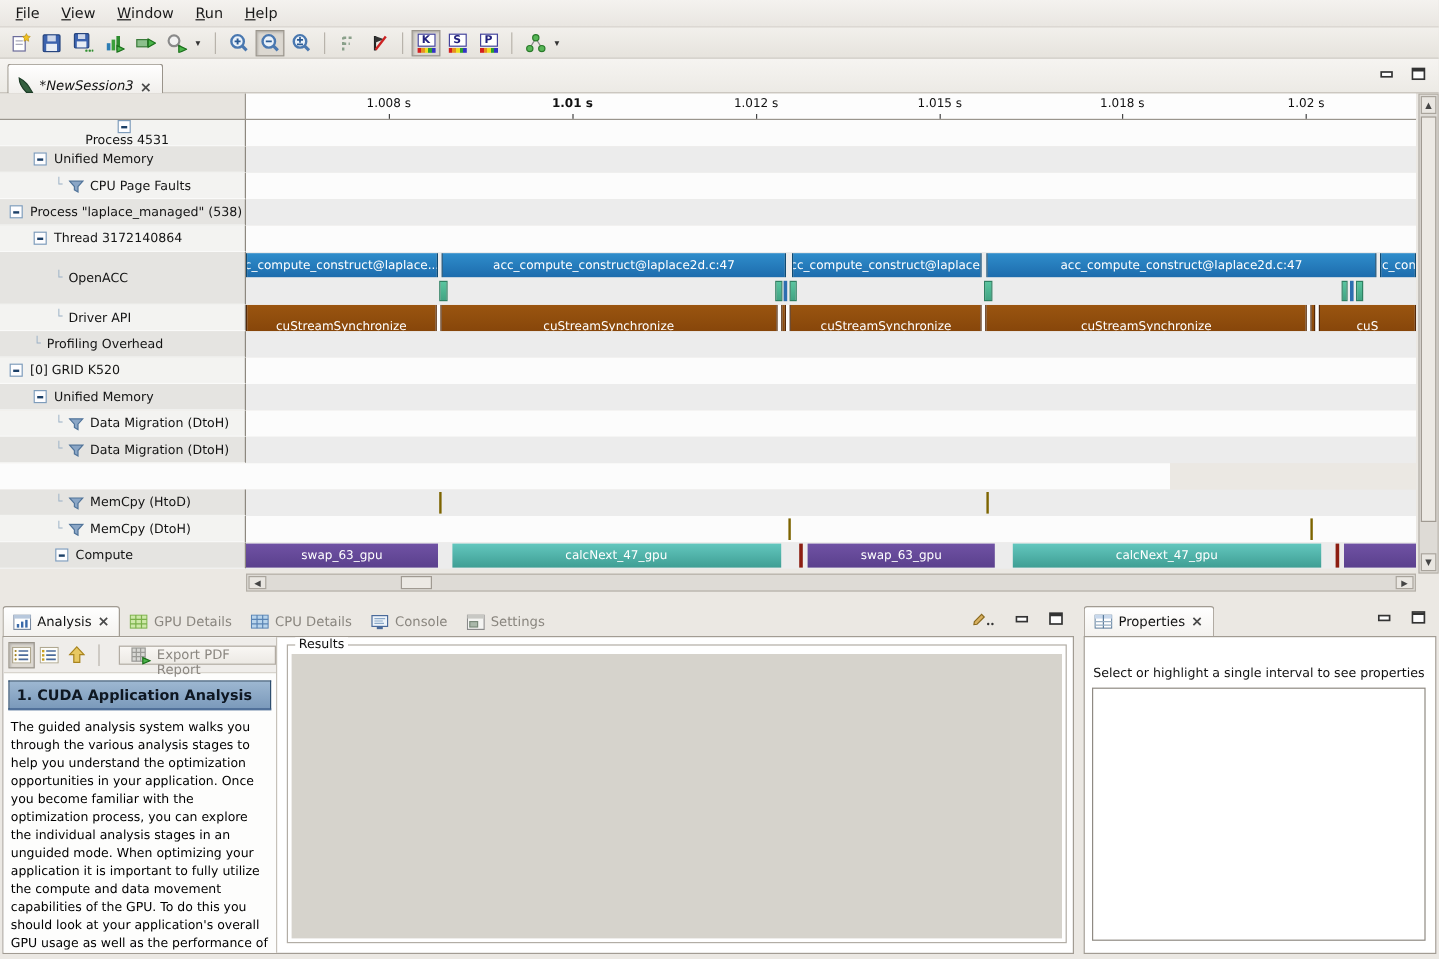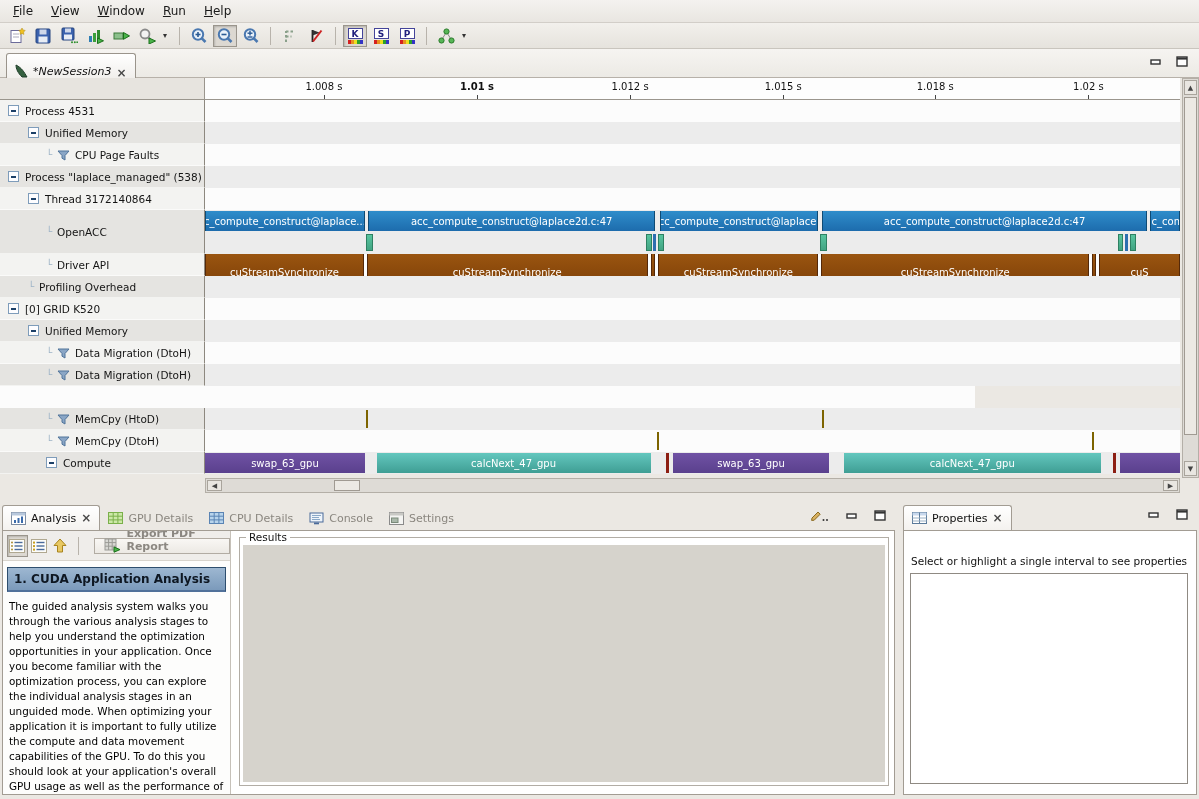--- a/index.html
+++ b/index.html
@@ -92,22 +92,22 @@
   .ptab.active { background:linear-gradient(#ffffff,#f4f2ef); border:1px solid #a29c93; border-bottom:1px solid #f4f2ef;
      border-radius:3px 3px 0 0; color:#111;margin-top:24px; }
   .pcontent { position:absolute; left:0; top:33px; right:0; bottom:2px; background:#ffffff; border:1px solid #a29c93; }
   .panelbtns { position:absolute; right:8px; top:12px; display:flex; gap:16px; align-items:center; }
 
   
   #an-left { position:absolute; left:0; top:0; width:228px; bottom:0; border-right:1px solid #c6c1b9; overflow:hidden; background:#fdfdfc; }
   #an-toolbar { height:30px; background:#efedea; border-bottom:1px solid #d8d4cd; display:flex; align-items:center; padding-left:4px; }
   .an-tbtn { width:24px; height:22px; display:flex; align-items:center; justify-content:center; border:1px solid transparent; margin-right:1px; }
   .an-tbtn.pressed { background:#ddd9d2; border:1px solid #9a958c; box-shadow:inset 1px 1px 2px rgba(0,0,0,.18); }
-  #export-btn { height:16px; margin-left:10px; display:flex; align-items:flex-end; gap:5px; padding:0 9px;
-     border:1px solid #b2aca3; background:linear-gradient(#f9f7f4,#ecE9e4); font-size:11px; color:#8b8781;font-weight:bold; }
+  #export-btn { height:16px; margin-left:10px; display:flex; align-items:flex-start; gap:5px; padding:0 9px;
+     border:1px solid #b2aca3; background:linear-gradient(#f9f7f4,#ecE9e4); font-size:11px; color:#8b8781; }
   #an-head { margin:6px 4px 0 4px; padding:4px 6px; font-size:12px; font-weight:bold; color:#0e1722;
      background:linear-gradient(#9db7d1,#7b9abb); border:1px solid #2e4e6e; border-bottom:2px solid #51719a; }
   #an-body { padding:7px 6px 6px 6px; font-size:10.4px; line-height:15px; color:#000; }
 
   
   #results { position:absolute; left:236px; top:6px; right:5px; bottom:8px; border:1px solid #b2ada5; }
   #results-label { position:absolute; left:6px; top:-7px; background:#ffffff; padding:0 3px; font-size:10.5px; color:#111; }
   #results-inner { position:absolute; left:3px; right:3px; top:7px; bottom:3px; background:#d6d3cc; }
 
   
@@ -286,21 +286,21 @@
         <div class="rtick-mark" style="left: 43.6%;"></div>
         <div class="rtick-label" style="left: 59.3%;">1.015 s</div>
         <div class="rtick-mark" style="left: 59.3%;"></div>
         <div class="rtick-label" style="left: 74.9%;">1.018 s</div>
         <div class="rtick-mark" style="left: 74.9%;"></div>
         <div class="rtick-label" style="left: 90.6%;">1.02 s</div>
         <div class="rtick-mark" style="left: 90.6%;"></div>
       </div>
     <div id="rows">
         <div class="row">
-          <div class="tree-cell light" style="padding-left: 8px;">
+          <div class="tree-cell light" style="padding-left: 8px; flex-direction: column;">
             <span class="exp"></span>
             <span>Process 4531</span>
           </div>
           <div class="tl-cell light"></div>
         </div>
         <div class="row">
           <div class="tree-cell dark" style="padding-left: 28px;">
             <span class="exp"></span>
             <span>Unified Memory</span>
           </div>

